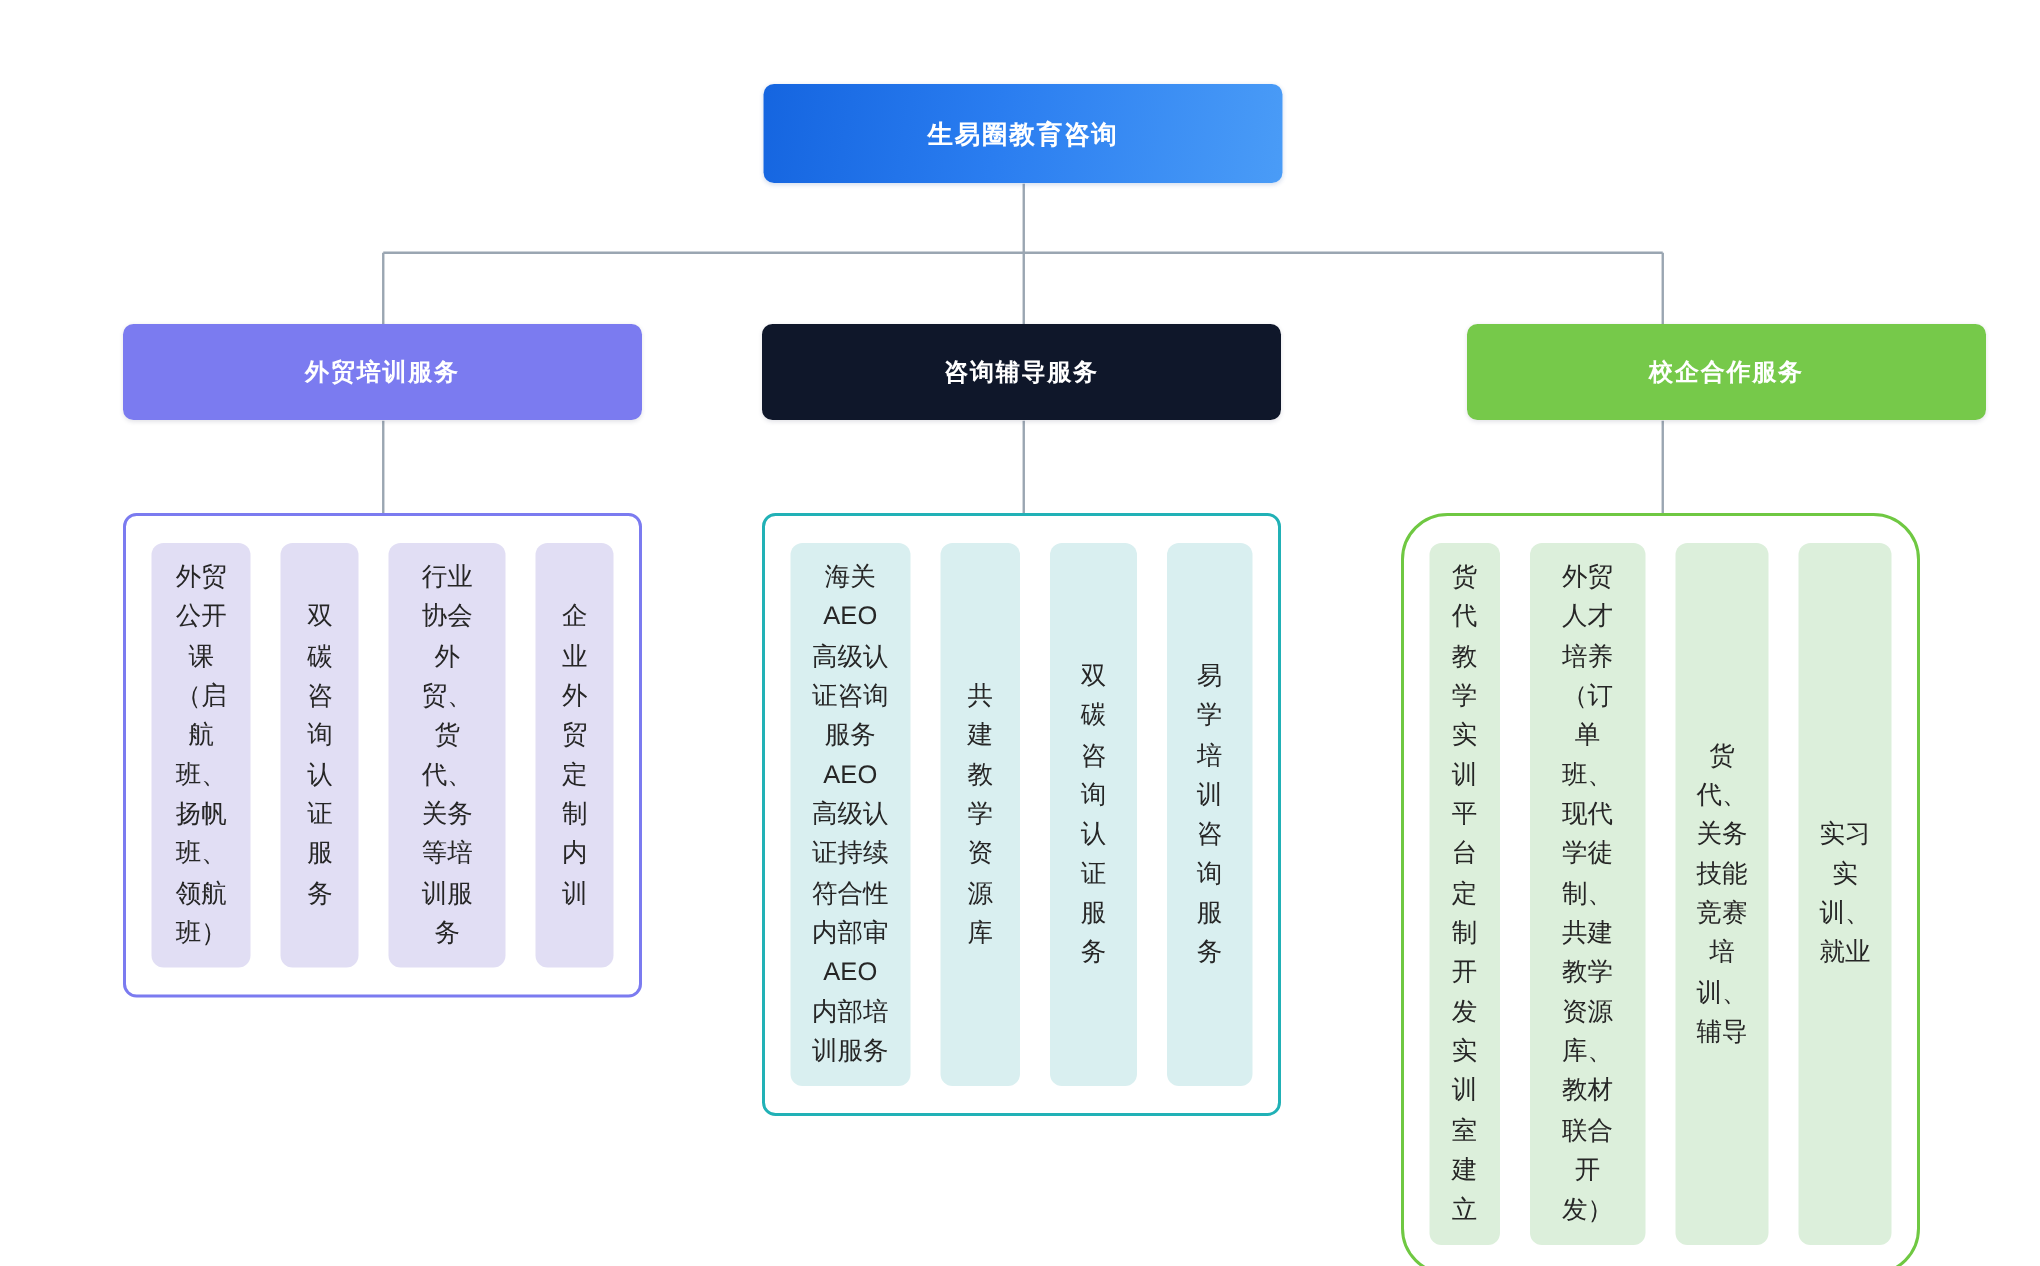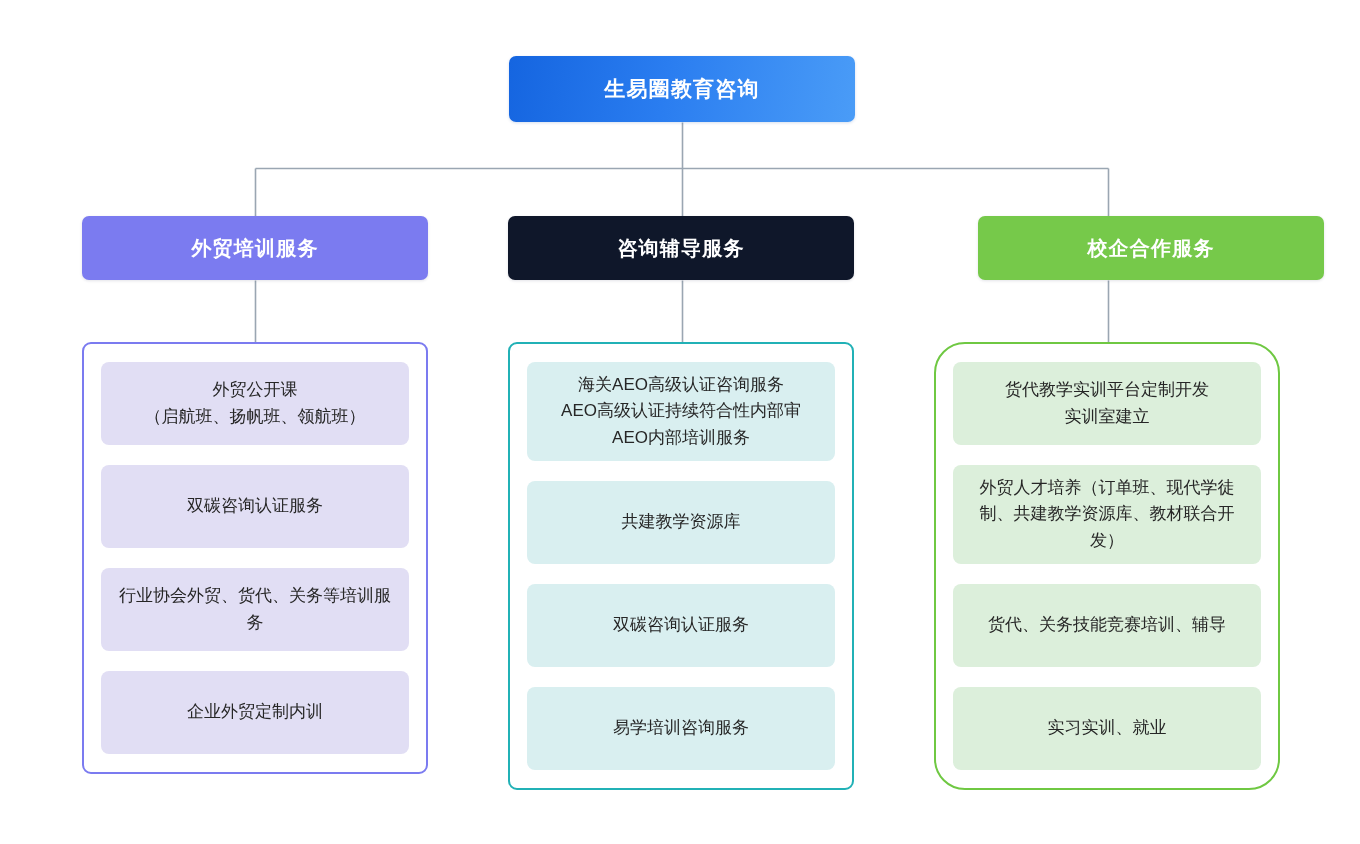--- a/index.html
+++ b/index.html
@@ -42,58 +42,58 @@
     height: 66px;
     border-radius: 7px;
     display: flex;
     align-items: center;
     justify-content: center;
     background: linear-gradient(100deg, #1565e0 0%, #2a7df0 45%, #4a9cf7 100%);
     box-shadow: 0 1px 3px rgba(30, 80, 160, 0.18);
   }
   .root-node .node-label {
     color: #ffffff;
-    font-size: 21px;
+    font-size: 17px;
     font-weight: bold;
     letter-spacing: 1.2px;
   }
 
   
   .branch {
     position: absolute;
     top: 216px;
   }
   .branch-header {
     width: 346px;
     height: 64px;
     border-radius: 7px;
     display: flex;
     align-items: center;
     justify-content: center;
     box-shadow: 0 1px 3px rgba(60, 60, 90, 0.14);
   }
   .branch-header .node-label {
     color: #ffffff;
-    font-size: 20px;
+    font-size: 16px;
     font-weight: bold;
     letter-spacing: 1.2px;
   }
 
   .branch-panel {
     position: absolute;
     top: 126px;
     left: 0;
     width: 346px;
     box-sizing: border-box;
     border: 2px solid #cccccc;
     border-radius: 9px;
     background: #ffffff;
     padding: 18px 17px 18px 17px;
     display: flex;
-    flex-direction: column;
+    flex-direction: row;
     gap: 20px;
   }
 
   .leaf-card {
     box-sizing: border-box;
     border-radius: 8px;
     padding: 10px 14px;
     min-height: 83px;
     display: flex;
     align-items: center;

